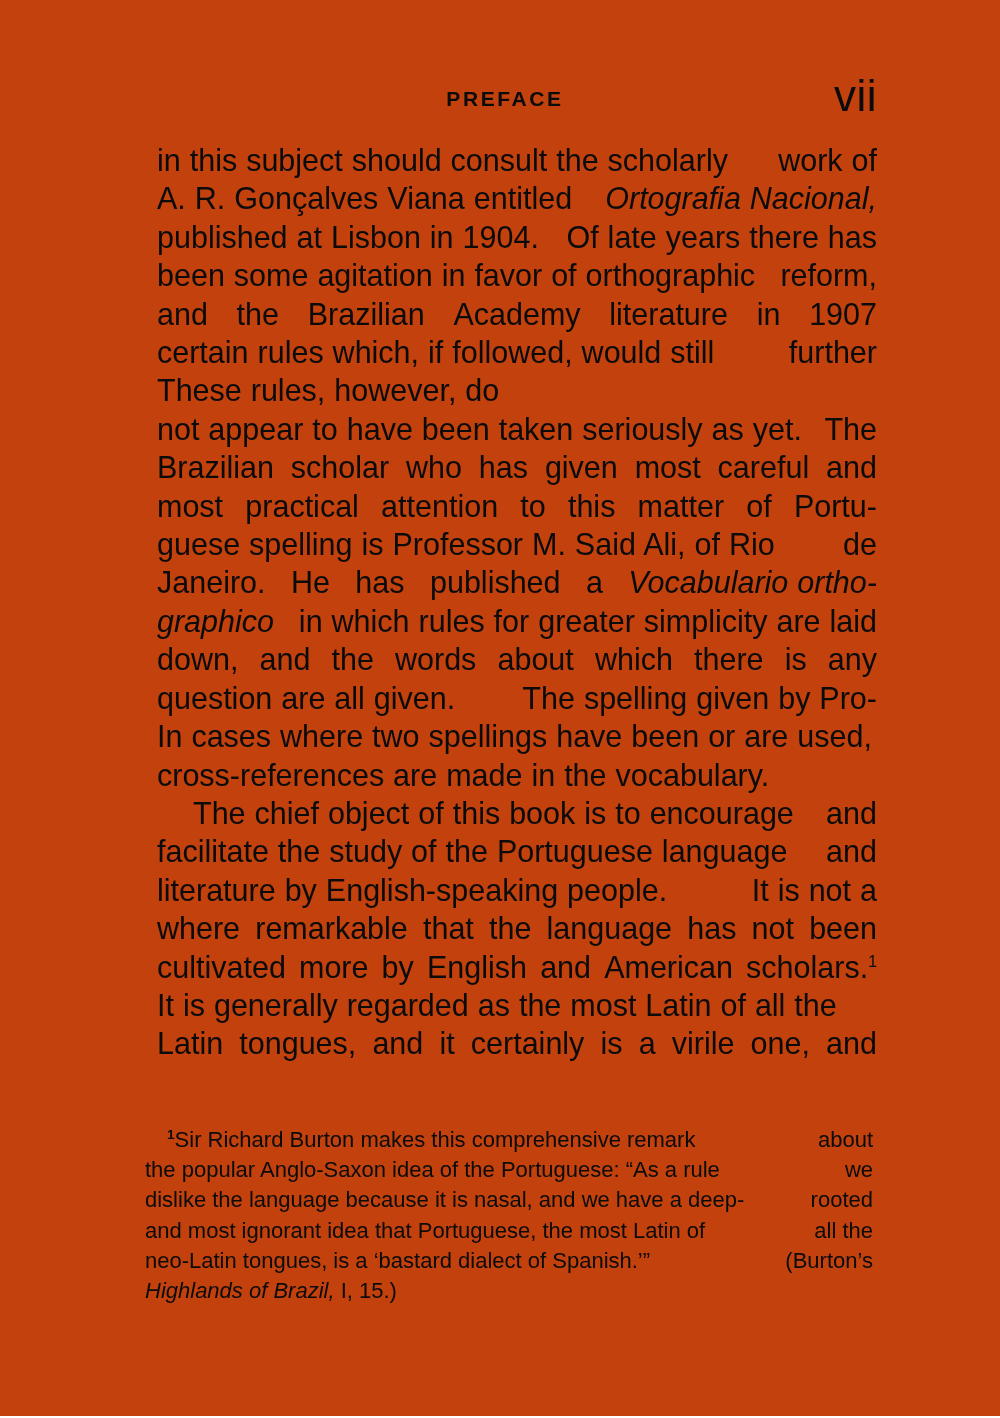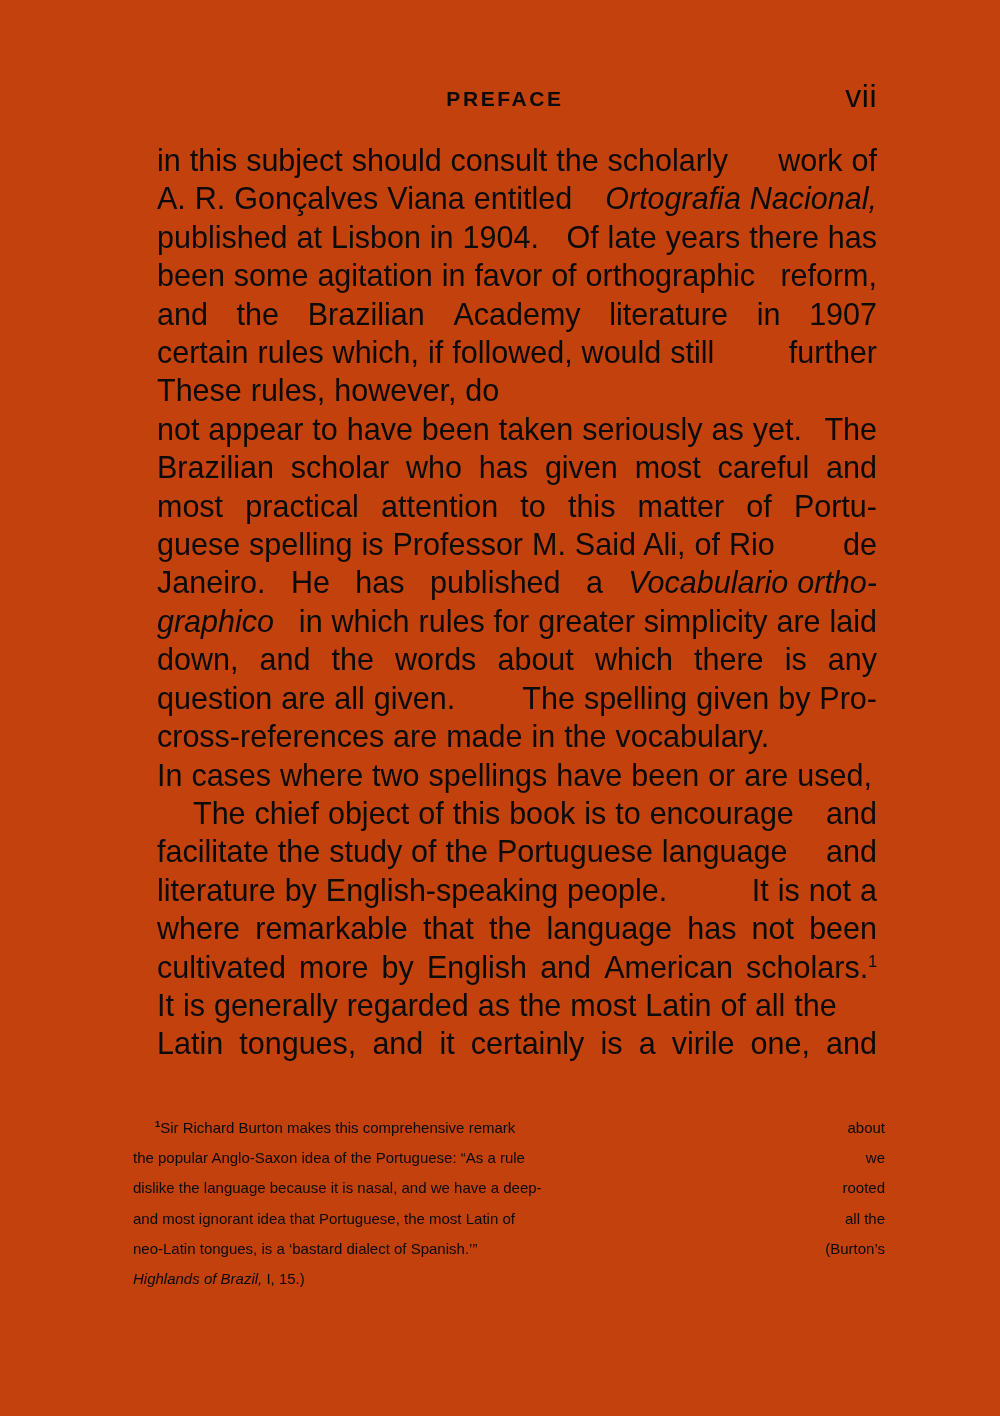--- a/index.html
+++ b/index.html
@@ -36,21 +36,21 @@
     font-size: 21px;
     font-weight: bold;
     letter-spacing: 2.6px;
     line-height: 34px;
   }
 
   .runhead-folio {
     position: absolute;
     right: 0;
     top: -6px;
-    font-size: 32px;
+    font-size: 44px;
     line-height: 40px;
     letter-spacing: 0.5px;
   }
 
   
   .textblock {
     position: absolute;
     left: 133px;
     top: 141px;
     width: 744px;
@@ -100,22 +100,22 @@
 
   
   .footnote {
     position: absolute;
     left: 133px;
     top: 1113px;
     width: 752px;
   }
 
   .footnote p {
-    margin: 0;
-    font-size: 15px;
+    margin: 12px;
+    font-size: 22px;
     line-height: 30.2px;
     text-align: justify;
   }
 
   .footnote .line {
     display: block;
     white-space: nowrap;
   }
 
   .footnote .line.j {
@@ -233,22 +233,22 @@
           <span>about</span>
           <span>which</span>
           <span>there</span>
           <span>is</span>
           <span>any</span>
         </span>
       <span class="line j">
           <span>question are all given.</span>
           <span>The spelling given by Pro-</span>
         </span>
+      <span class="line">In cases where two spellings have been or are used,</span>
       <span class="line">cross-references are made in the vocabulary.</span>
-      <span class="line">In cases where two spellings have been or are used,</span>
     </p>
 
     <p class="para">
       <span class="line j">
           <span><span class="indent"></span><span>The chief object of this book is to encourage</span></span>
           <span>and</span>
         </span>
       <span class="line j">
           <span>facilitate the study of the Portuguese language</span>
           <span>and</span>

